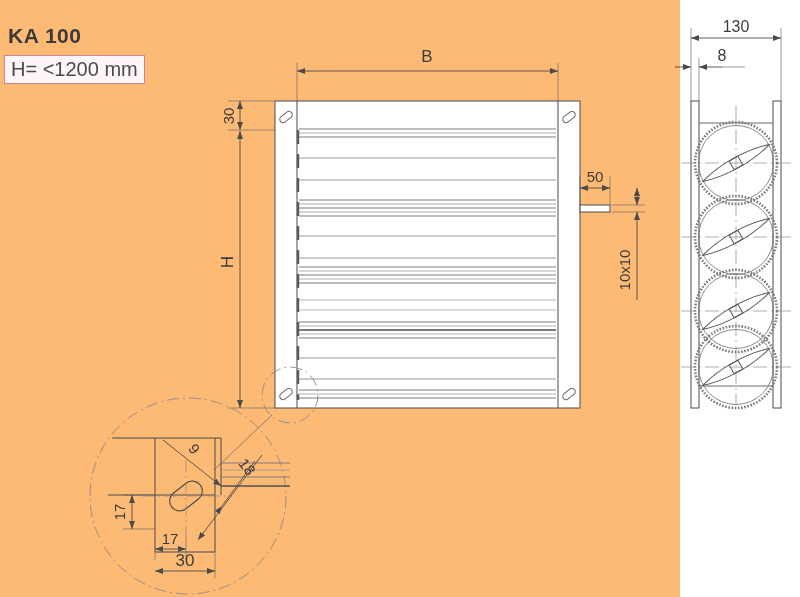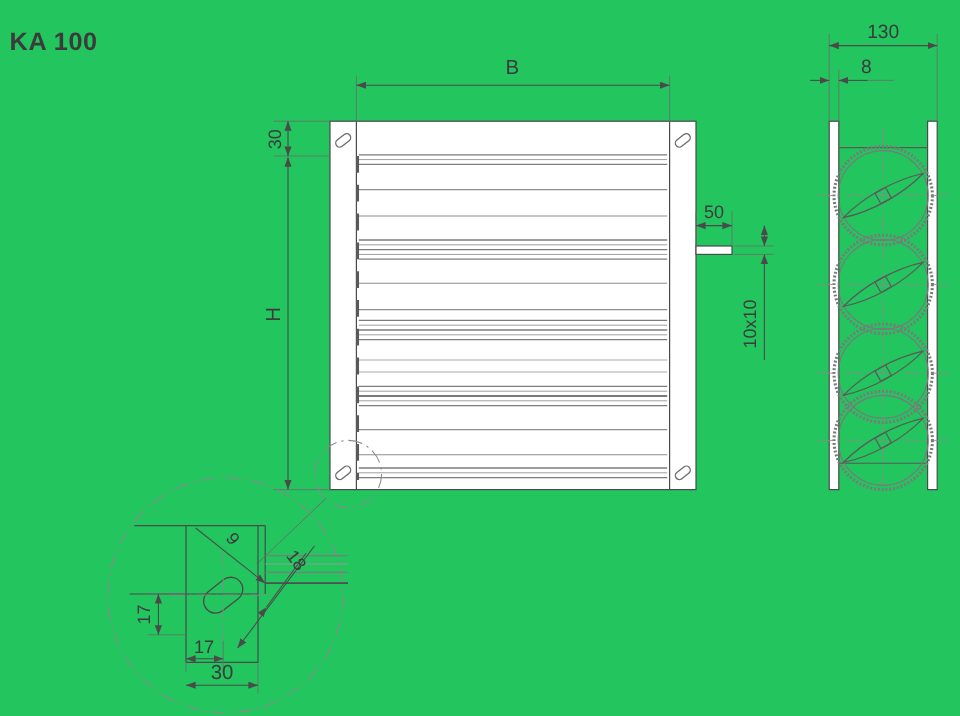--- a/index.html
+++ b/index.html
@@ -1,18 +1,18 @@
 <!DOCTYPE html>
 <html><head>
 <meta charset="utf-8">
 <style>
   html,body{margin:0;padding:0;background:#ffffff;}
   body{width:800px;height:597px;overflow:hidden;
        font-family:"Liberation Sans","DejaVu Sans",sans-serif;color:#3a3a3a;}
-  #sheet{position:relative;width:800px;height:597px;background:#22c55e;}
+  #sheet{position:relative;width:680px;height:597px;background:#fdba74;}
   svg{display:block;}
 
   .title-text{
     position:absolute;left:8px;top:25px;
     font-size:21px;font-weight:bold;color:#3b3b3b;
     letter-spacing:0.5px;line-height:1;
   }
   .hbox{
     position:absolute;left:4px;top:55px;
     border:1px solid #c08a96;background:#fdf5f6;
@@ -20,20 +20,21 @@
     font-size:20px;color:#4a4a4a;line-height:1.1;
     white-space:nowrap;
   }
 </style>
 </head>
 <body>
 
 <div id="sheet">
 
   <div class="title-text">KA 100</div>
+  <div class="hbox">H= &lt;1200 mm</div>
 
   <svg width="800" height="597" viewBox="0 0 800 597">
     <defs>
       <marker id="ar" markerWidth="9" markerHeight="9" refX="8" refY="3" orient="auto" markerUnits="userSpaceOnUse">
         <path d="M0,0 L8,3 L0,6 z" fill="#4a4a4a"></path>
       </marker>
       <marker id="arL" markerWidth="9" markerHeight="9" refX="1" refY="3" orient="auto" markerUnits="userSpaceOnUse">
         <path d="M9,0 L1,3 L9,6 z" fill="#4a4a4a"></path>
       </marker>
 

